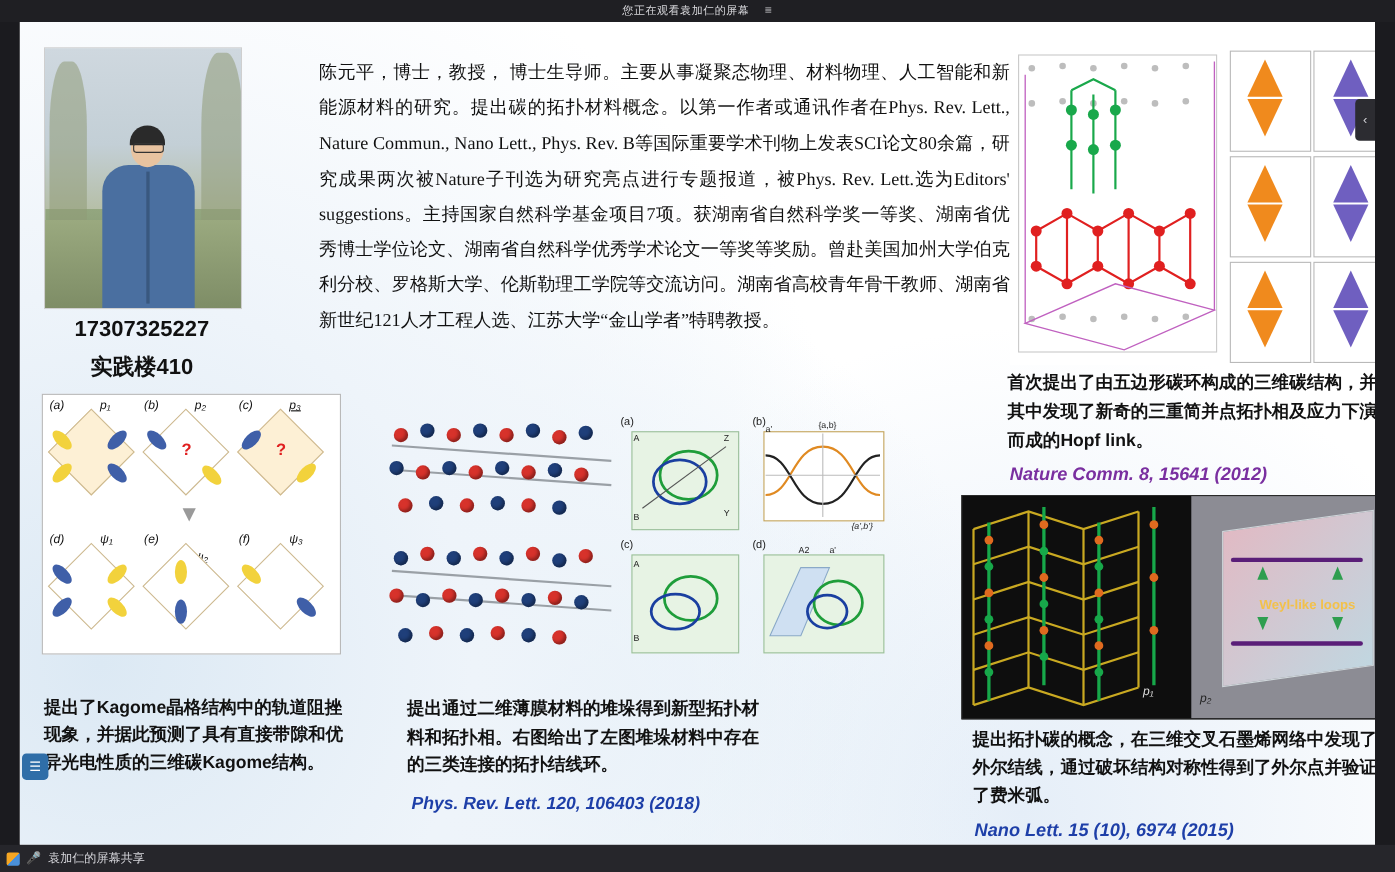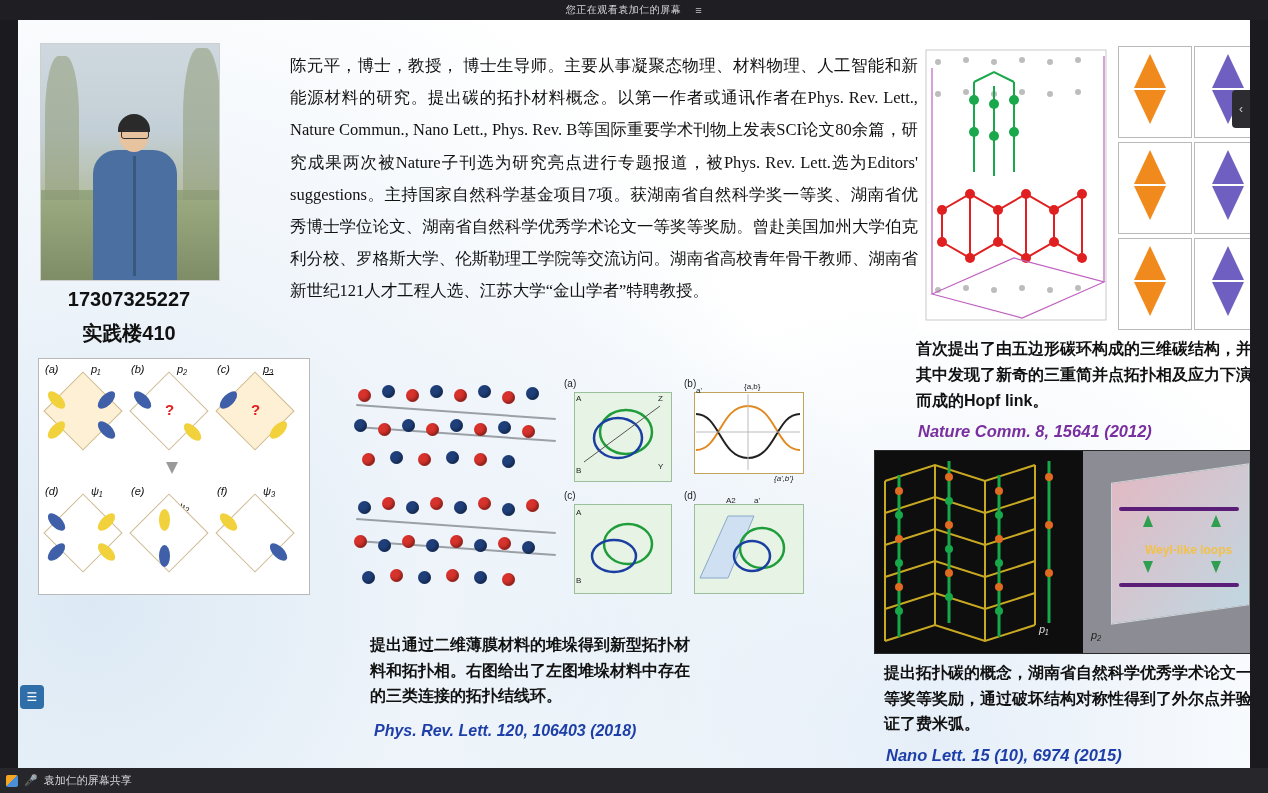--- a/index.html
+++ b/index.html
@@ -230,20 +230,21 @@
     <div class="lobe b" style="left:120px;top:186px;"></div>
 
     <div class="kg-label" style="left:178px;top:126px;">(f)</div>
     <div class="kg-label" style="left:224px;top:126px;">ψ₃</div>
     <div class="kg-diamond plain" style="left:188px;top:146px;"></div>
     <div class="lobe y" style="left:184px;top:152px;transform:rotate(-45deg);"></div>
     <div class="lobe b" style="left:234px;top:182px;transform:rotate(-45deg);"></div>
   </div>
   <div class="arrow-down"></div>
 
+  <div class="left-caption">提出了Kagome晶格结构中的轨道阻挫现象，并据此预测了具有直接带隙和优异光电性质的三维碳Kagome结构。</div>
 
   <div class="bio-text">陈元平，博士，教授， 博士生导师。主要从事凝聚态物理、材料物理、人工智能和新能源材料的研究。提出碳的拓扑材料概念。以第一作者或通讯作者在Phys. Rev. Lett., Nature Commun., Nano Lett., Phys. Rev. B等国际重要学术刊物上发表SCI论文80余篇，研究成果两次被Nature子刊选为研究亮点进行专题报道，被Phys. Rev. Lett.选为Editors' suggestions。主持国家自然科学基金项目7项。获湖南省自然科学奖一等奖、湖南省优秀博士学位论文、湖南省自然科学优秀学术论文一等奖等奖励。曾赴美国加州大学伯克利分校、罗格斯大学、伦斯勒理工学院等交流访问。湖南省高校青年骨干教师、湖南省新世纪121人才工程人选、江苏大学“金山学者”特聘教授。</div>
 
   <div class="fig-stack">
     <div class="bond" style="left:8px;top:36px;width:200px;transform:rotate(4deg);"></div>
     <div class="bond" style="left:8px;top:58px;width:200px;transform:rotate(4deg);"></div>
     <div class="bond" style="left:8px;top:150px;width:200px;transform:rotate(4deg);"></div>
     <div class="bond" style="left:8px;top:172px;width:200px;transform:rotate(4deg);"></div>
     <div class="atom red" style="left:10px;top:14px;"></div>
     <div class="atom blue" style="left:34px;top:10px;"></div>
@@ -473,21 +474,21 @@
     <div class="weyl-loop" style="left:244px;top:132px;width:120px;"></div>
     <div class="weyl-text">Weyl-like loops</div>
     <div class="weyl-arrow" style="left:268px;top:64px;"></div>
     <div class="weyl-arrow" style="left:336px;top:64px;"></div>
     <div class="weyl-arrow" style="left:268px;top:110px;transform:rotate(180deg);"></div>
     <div class="weyl-arrow" style="left:336px;top:110px;transform:rotate(180deg);"></div>
     <div style="position:absolute;left:164px;top:172px;color:#ddd;font-size:11px;font-style:italic;">p₁</div>
     <div style="position:absolute;left:216px;top:178px;color:#222;font-size:11px;font-style:italic;">p₂</div>
   </div>
 
-  <div class="right-caption2">提出拓扑碳的概念，湖南省自然科学优秀学术论文一等奖等奖励，通过破坏结构对称性得到了外尔点并验证了费米弧。</div>
+  <div class="right-caption2">提出拓扑碳的概念，在三维交叉石墨烯网络中发现了外尔结线，通过破坏结构对称性得到了外尔点并验证了费米弧。</div>
   <div class="right-ref2">Nano Lett. 15 (10), 6974 (2015)</div>
 
   <div class="side-handle">‹</div>
 
   <div class="float-widget">☰</div>
 </div>
 
 <div class="bottombar">
   <span class="sq-ico"></span>
   <span style="font-size:11px;">🎤</span>

